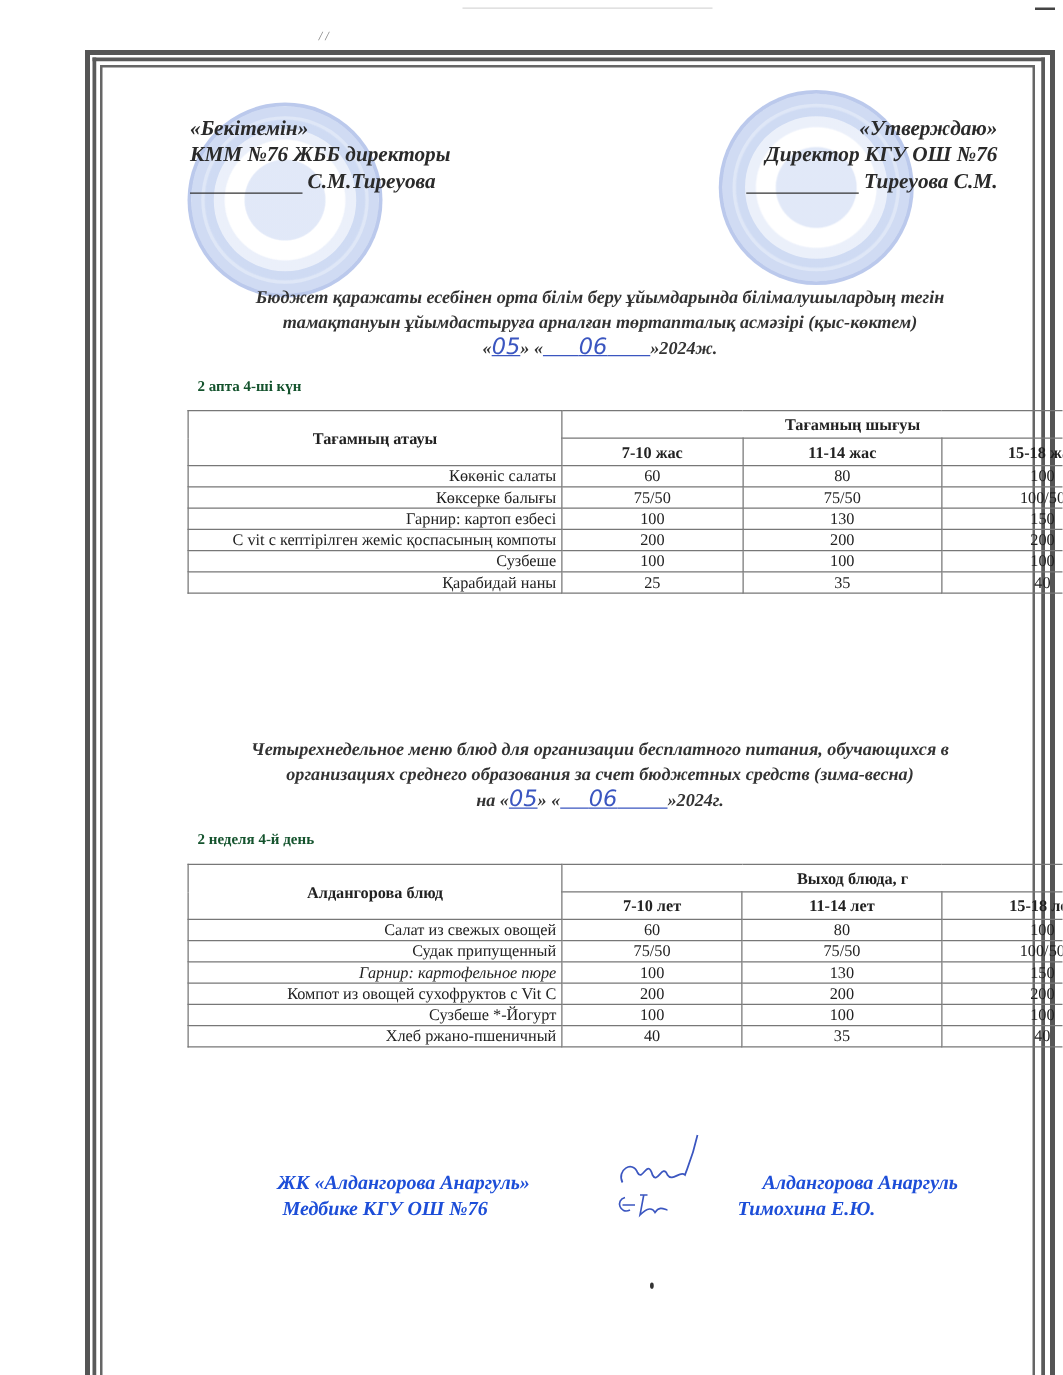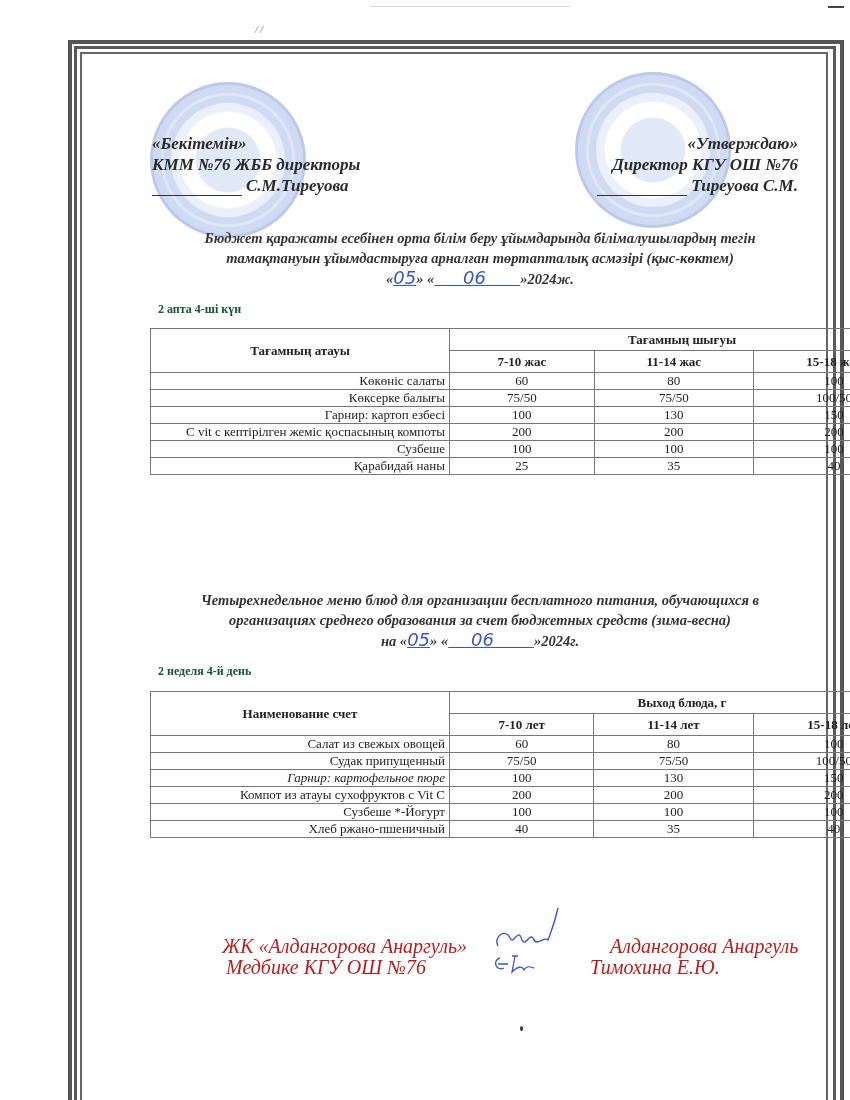--- a/index.html
+++ b/index.html
@@ -17,21 +17,21 @@
     border-left: 3px solid #5a5a5a; border-right: 3px solid #5a5a5a; border-top: 3px solid #5a5a5a; }
   .frame-inner { position: absolute; left: 80px; top: 52px; width: 744px; height: 1068px;
     border-left: 2px solid #666; border-right: 2px solid #666; border-top: 2px solid #666; }
 
   .stamp { position: absolute; border-radius: 50%; border: 3px solid rgba(60,100,200,0.35);
     box-shadow: inset 0 0 0 8px rgba(80,120,210,0.10), inset 0 0 0 14px rgba(255,255,255,0), inset 0 0 0 18px rgba(80,120,210,0.18);
     background: radial-gradient(circle, rgba(90,130,215,0.18) 0 30%, rgba(255,255,255,0) 31% 45%, rgba(90,130,215,0.12) 46% 60%, rgba(255,255,255,0) 61%); }
   .stamp-left { left: 150px; top: 82px; width: 150px; height: 150px; }
   .stamp-right { left: 575px; top: 72px; width: 150px; height: 150px; }
 
-  .approval { position: absolute; font-style: italic; font-weight: bold; font-size: 17px; line-height: 21px; color: #2a2a2a; margin-top: 41px; }
+  .approval { position: absolute; font-style: italic; font-weight: bold; font-size: 17px; line-height: 21px; color: #2a2a2a; }
   .approval-left { left: 152px; top: 92px; }
   .approval-right { right: 52px; top: 92px; text-align: right; }
   .sigline { display: inline-block; width: 90px; border-bottom: 1px solid #333; margin-right: 4px; vertical-align: bottom; height: 14px; }
   .approval-left .sigline { width: 90px; }
 
   .title { position: absolute; left: 140px; width: 680px; text-align: center;
     font-style: italic; font-weight: bold; font-size: 14.5px; line-height: 20px; color: #333; }
   .title-kz { top: 228px; }
   .title-ru { top: 590px; }
   .date-hand { font-family: "DejaVu Sans", sans-serif; font-weight: normal; color: #3b56c0; font-size: 18px; font-style: italic; }
@@ -45,21 +45,21 @@
     font-size: 13px; color: #222; }
   table.menu td, table.menu th { border: 1px solid #777; padding: 0 4px; line-height: 16px; }
   table.menu th { font-weight: bold; text-align: center; height: 21px; font-size: 13px; }
   table.menu th.name-h { width: 290px; }
   table.menu td.num { text-align: center; }
   table.menu td.name { text-align: right; padding-left: 5px; }
   .tbl-kz { top: 328px; }
   .tbl-ru { top: 691px; }
   .it { font-style: italic; }
 
-  .footer { position: absolute; font-style: italic; font-weight: normal; font-size: 20px; line-height: 21px; color: #b91c1c; }
+  .footer { position: absolute; font-style: italic; font-weight: bold; font-size: 16px; line-height: 21px; color: #1d4ed8; }
   .footer-left { left: 222px; top: 936px; }
   .footer-right { left: 590px; top: 936px; }
   .footer-left div:nth-child(2) { padding-left: 4px; }
   .signature { position: absolute; left: 488px; top: 906px; width: 80px; height: 80px; }
   .dot { position: absolute; left: 520px; top: 1026px; width: 3px; height: 5px; background: #333; border-radius: 50%; }
 </style>
 </head>
 <body>
 
 <div class="topline"></div>
@@ -147,21 +147,21 @@
   <div>Четырехнедельное меню блюд для организации бесплатного питания, обучающихся в</div>
   <div>организациях среднего образования за счет бюджетных средств (зима-весна)</div>
   <div><span>на «</span><span class="date-hand uline">05</span>» «<span class="date-hand uline">&nbsp;&nbsp;&nbsp;&nbsp;<span>06</span>&nbsp;&nbsp;&nbsp;&nbsp;&nbsp;&nbsp;&nbsp;</span><span>»2024г.</span></div>
 </div>
 
 <div class="subtitle sub-ru">2 неделя 4-й день</div>
 
 <table class="menu tbl-ru">
   <tbody>
       <tr>
-    <th class="name-h" rowspan="2">Наименование счет</th>
+    <th class="name-h" rowspan="2">Алдангорова блюд</th>
     <th colspan="3">Выход блюда, г</th>
   </tr>
   <tr>
     <th>7-10 лет</th>
     <th>11-14 лет</th>
     <th>15-18 лет</th>
   </tr>
   <tr>
     <td class="name">Салат из свежых овощей</td>
     <td class="num">60</td>
@@ -174,21 +174,21 @@
     <td class="num">75/50</td>
     <td class="num">100/50</td>
   </tr>
   <tr>
     <td class="name it">Гарнир:  картофельное пюре</td>
     <td class="num">100</td>
     <td class="num">130</td>
     <td class="num">150</td>
   </tr>
   <tr>
-    <td class="name">Компот из атауы сухофруктов с Vit C</td>
+    <td class="name">Компот из овощей сухофруктов с Vit C</td>
     <td class="num">200</td>
     <td class="num">200</td>
     <td class="num">200</td>
   </tr>
   <tr>
     <td class="name">Сузбеше *-Йогурт</td>
     <td class="num">100</td>
     <td class="num">100</td>
     <td class="num">100</td>
   </tr>

